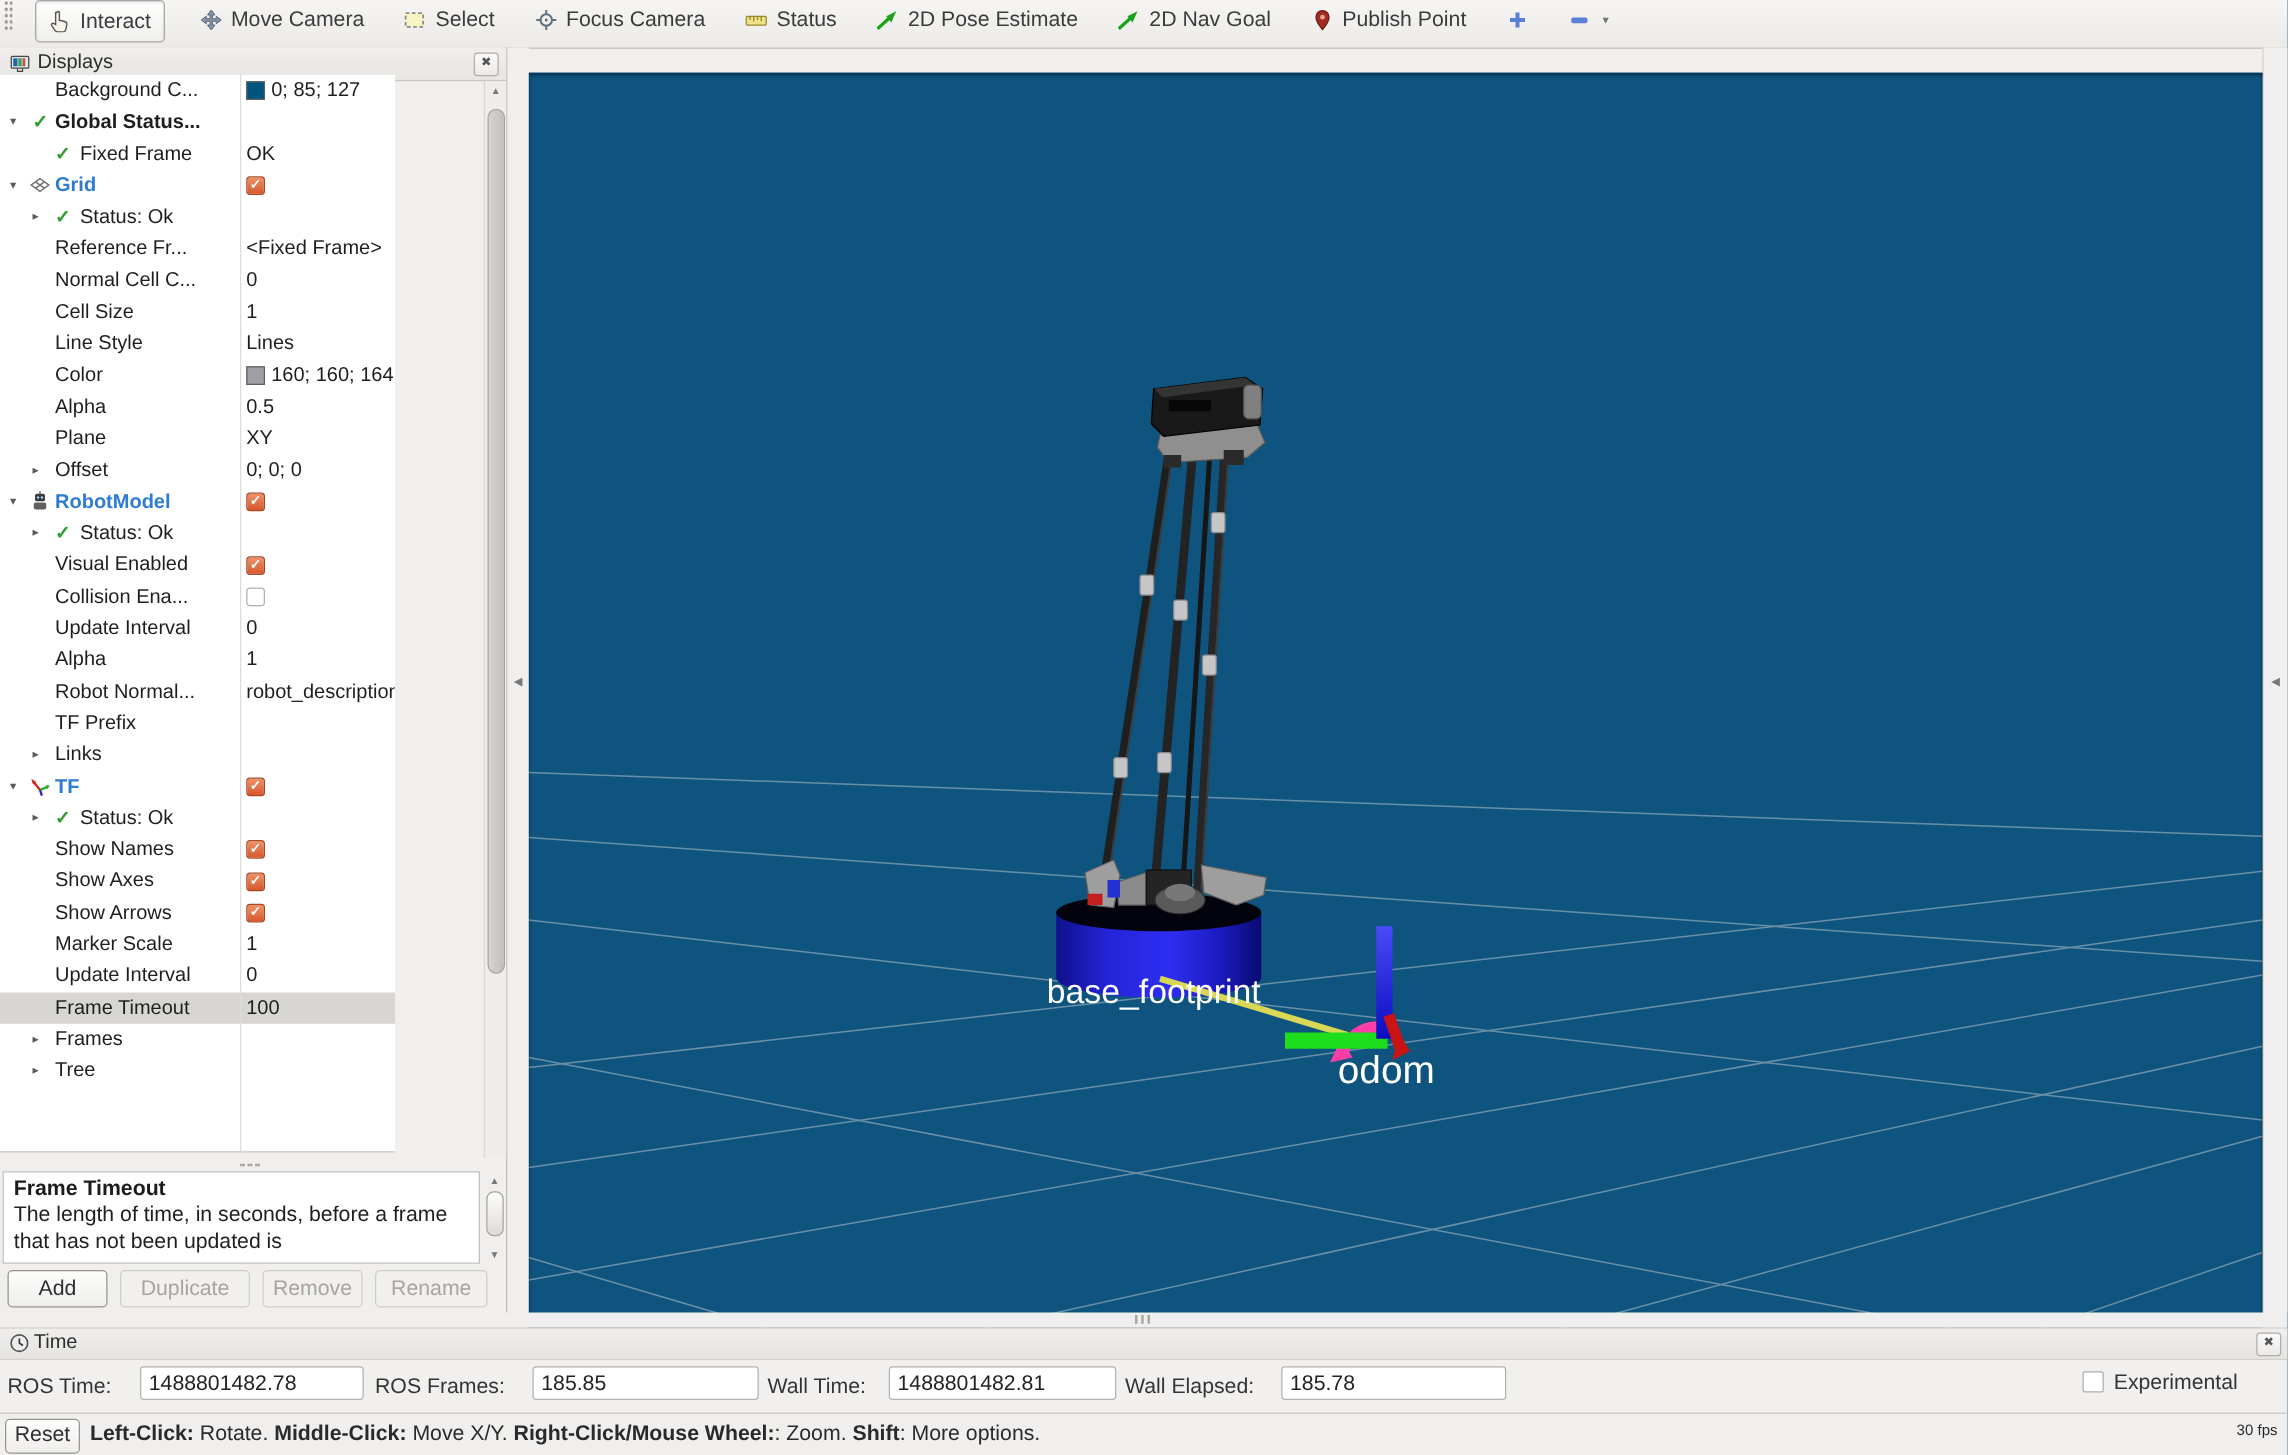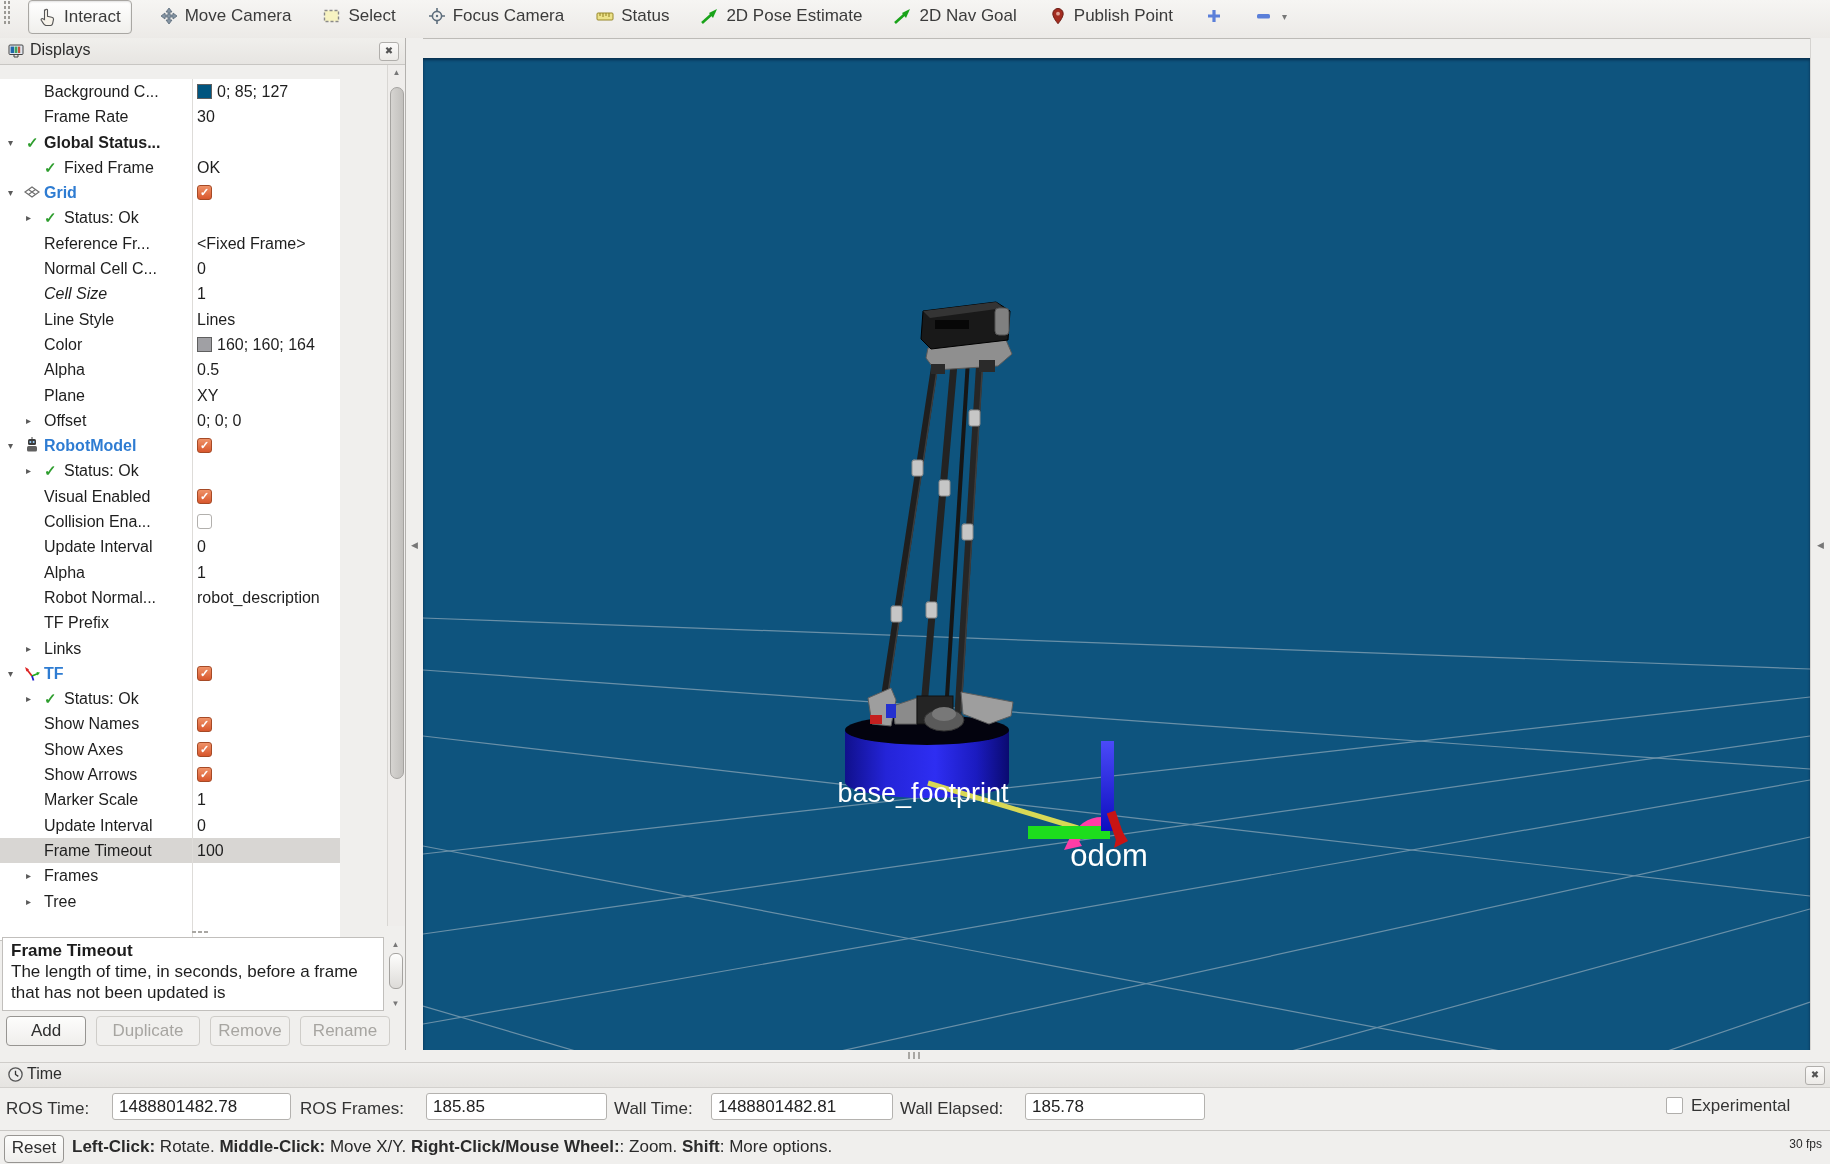--- a/index.html
+++ b/index.html
@@ -23,21 +23,21 @@
   #displays-panel{position:absolute;left:0;top:38px;width:405px;height:1022px;
     background:#f0efed;border-right:1px solid #b3b1ae;}
   #dp-header{position:absolute;left:0;top:0;width:100%;height:26px;
     background:linear-gradient(#f0efec,#e7e5e2);border-bottom:1px solid #c8c6c3;}
   #dp-header .hicon{position:absolute;left:7px;top:4px;}
   #dp-title{position:absolute;left:30px;top:3px;font-size:16px;color:#2d2d2d;}
   .closebtn{position:absolute;width:18px;height:17px;border:1px solid #b0aeab;border-radius:3px;
     background:linear-gradient(#fbfaf9,#eceae7);color:#555;font-size:10px;line-height:16px;
     text-align:center;}
   #dp-close{right:6px;top:4px;}
-  #tree{position:absolute;left:0;top:41px;width:340px;height:861px;background:#fff;
+  #tree{position:absolute;left:0;top:22px;width:316px;height:861px;background:#fff;
     border-bottom:1px solid #c5c3c0;overflow:hidden;}
   #tree-divider{position:absolute;left:192px;top:0;bottom:0;width:1px;background:#dedcd9;}
   .trow{position:relative;height:25.3px;line-height:25.3px;font-size:16px;color:#1e1e1e;}
   .trow.sel{background:#d8d6d3;}
   .exp{position:absolute;top:0;font-size:10px;color:#5a5a5a;}
   .gchk{position:absolute;top:0;color:#2f9e2f;font-weight:bold;font-size:15px;}
   .rowicon{position:absolute;left:23px;top:3px;width:18px;height:18px;}
   .tlabel{position:absolute;white-space:nowrap;}
   .tlabel.disp{color:#2e7cd2;font-weight:bold;}
   .tlabel.boldblack{font-weight:bold;}
@@ -192,26 +192,20 @@
   <div id="tree">
 
   <div class="trow">
         <span class="tlabel" style="left: 44px;">Background C...</span>
         <div class="tvalue">
           <span class="swatch" style="background: rgb(0, 85, 127);"></span>
           <span>0; 85; 127</span>
         </div>
       </div>
       <div class="trow">
-        <span class="tlabel" style="left: 44px;">Frame Rate</span>
-        <div class="tvalue">
-          <span>30</span>
-        </div>
-      </div>
-      <div class="trow">
         <span class="exp" style="left: 8px;">▾</span>
         <span class="gchk" style="left: 26px;">✓</span>
         <span class="tlabel boldblack" style="left: 44px;">Global Status...</span>
       </div>
       <div class="trow">
         <span class="gchk" style="left: 44px;">✓</span>
         <span class="tlabel" style="left: 64px;">Fixed Frame</span>
         <div class="tvalue">
           <span>OK</span>
         </div>
@@ -238,21 +232,21 @@
           <span>&lt;Fixed Frame&gt;</span>
         </div>
       </div>
       <div class="trow">
         <span class="tlabel" style="left: 44px;">Normal Cell C...</span>
         <div class="tvalue">
           <span>0</span>
         </div>
       </div>
       <div class="trow">
-        <span class="tlabel" style="left: 44px; font-style: italic;">Cell Size</span>
+        <span class="tlabel" style="left: 44px;">Cell Size</span>
         <div class="tvalue">
           <span>1</span>
         </div>
       </div>
       <div class="trow">
         <span class="tlabel" style="left: 44px;">Line Style</span>
         <div class="tvalue">
           <span>Lines</span>
         </div>
       </div>

